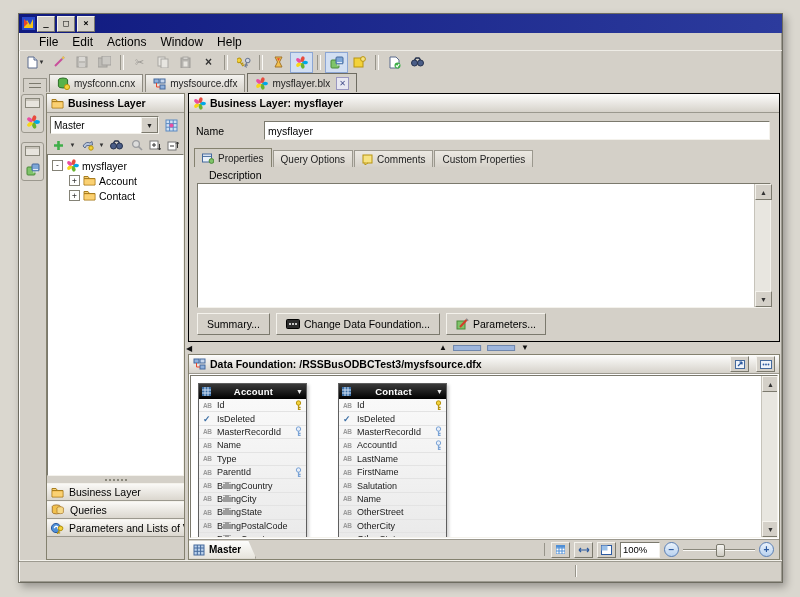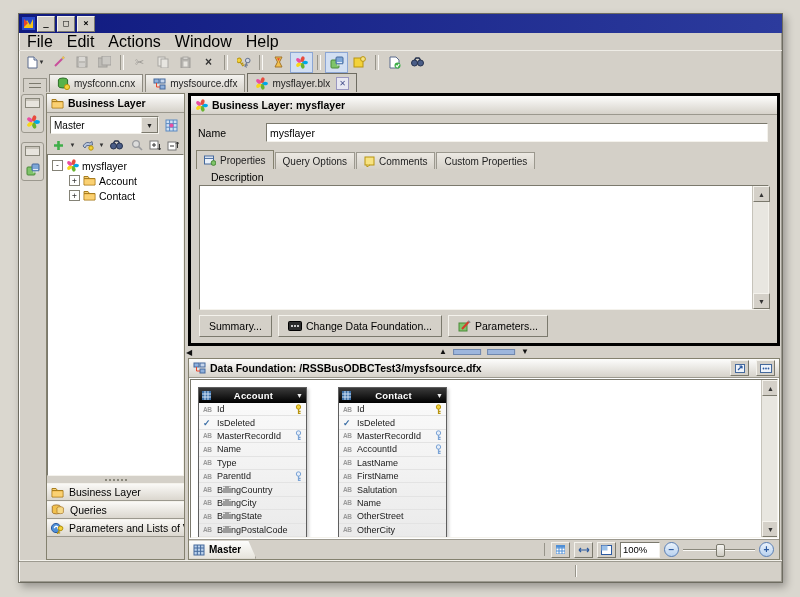--- a/index.html
+++ b/index.html
@@ -16,21 +16,21 @@
     display:flex;flex-direction:column;
   }
   
   .out{border:1px solid;border-color:#f4f2ec #7b796d #7b796d #f4f2ec;background:#d4d0c8;}
   
   .titlebar{height:19px;background:linear-gradient(90deg,#101a80,#2c3b9d);display:flex;align-items:center;padding:0 3px;flex:0 0 auto;}
   .titlebar .ttl{color:#fff;font-size:11px;font-weight:bold;margin-left:4px;flex:1;letter-spacing:.2px;}
   .winbtn{width:16px;height:14px;margin-left:2px;display:flex;align-items:center;justify-content:center;
     font-size:9px;font-weight:bold;color:#000;font-family:"DejaVu Sans Mono",monospace;line-height:1;}
   
-  .menubar{height:17px;display:flex;align-items:center;font-size:16px;padding-left:1px;flex:0 0 auto;}
+  .menubar{height:17px;display:flex;align-items:center;font-size:12px;padding-left:13px;flex:0 0 auto;}
   .menu-item{padding:1px 7px;color:#000;}
   
   .toolbar{height:22px;display:flex;align-items:center;padding-left:5px;flex:0 0 auto;border-top:1px solid #eeece6;}
   .tbtn{width:21px;height:19px;display:flex;align-items:center;justify-content:center;border:1px solid transparent;}
   .tbtn.pressed{border:1px solid #8ca6d4;background:#d2dff2;}
   .tbtn.disabled{opacity:.45;filter:grayscale(1);}
   .tsep{width:2px;height:15px;border-left:1px solid #97948a;border-right:1px solid #fbfaf7;margin:0 4px;}
   
   .tabrow{height:19px;display:flex;align-items:flex-end;padding-left:30px;flex:0 0 auto;position:relative;}
   .doctab{height:17px;display:flex;align-items:center;gap:4px;padding:0 7px;font-size:10px;
@@ -66,21 +66,21 @@
   .trow .indent{width:14px;flex:0 0 auto;position:relative;}
   .expander{width:9px;height:9px;border:1px solid #848276;background:#fff;display:flex;align-items:center;justify-content:center;
     font-size:8px;line-height:1;color:#333;flex:0 0 auto;font-family:"DejaVu Sans Mono",monospace;}
   .vsplit{height:7px;display:flex;align-items:center;justify-content:center;flex:0 0 auto;}
   .vsplit i{width:22px;border-top:2px dotted #8a887c;display:block;}
   .acc-item{height:16px;display:flex;align-items:center;gap:5px;padding:0 4px;font-size:10.5px;
     background:linear-gradient(#faf9f7,#dbd7cf);border-top:1px solid #f4f2ec;border-bottom:1px solid #9b988e;flex:0 0 auto;white-space:nowrap;overflow:hidden;}
   .acc-footer{height:22px;flex:0 0 auto;}
   
   .right-area{flex:1;display:flex;flex-direction:column;margin-left:3px;min-width:0;min-height:0;}
-  .editor{height:247px;flex:0 0 auto;border:3px solid #000000;background:#d4d0c8;display:flex;flex-direction:column;min-width:0;}
+  .editor{height:247px;flex:0 0 auto;border:1px solid #000000;background:#d4d0c8;display:flex;flex-direction:column;min-width:0;}
   .name-row{display:flex;align-items:center;padding:8px 9px 4px 7px;flex:0 0 auto;}
   .name-row label{font-size:10.5px;width:68px;flex:0 0 auto;}
   .txt-input{flex:1;height:15px;font-size:10.5px;padding:1px 3px;background:#fff;border:1px solid;border-color:#7b796d #f4f2ec #f4f2ec #7b796d;font-family:"Liberation Sans",sans-serif;outline:none;}
   .etabs{display:flex;align-items:flex-end;padding:3px 0 0 5px;height:20px;flex:0 0 auto;}
   .etab{height:16px;display:flex;align-items:center;gap:4px;padding:0 7px;font-size:10px;color:#222;
     border:1px solid #9b988e;border-bottom:none;background:linear-gradient(#ece9e3,#d6d2ca);margin-right:1px;}
   .etab.active{background:#d4d0c8;height:18px;border-color:#84816f;}
   .desc-wrap{flex:1;display:flex;flex-direction:column;margin:0 8px;min-height:0;}
   .desc-label{font-size:10.5px;margin:2px 0 2px 12px;flex:0 0 auto;}
   .desc-box{flex:1;display:flex;background:#fff;border:1px solid;border-color:#7b796d #f4f2ec #f4f2ec #7b796d;min-height:0;}

